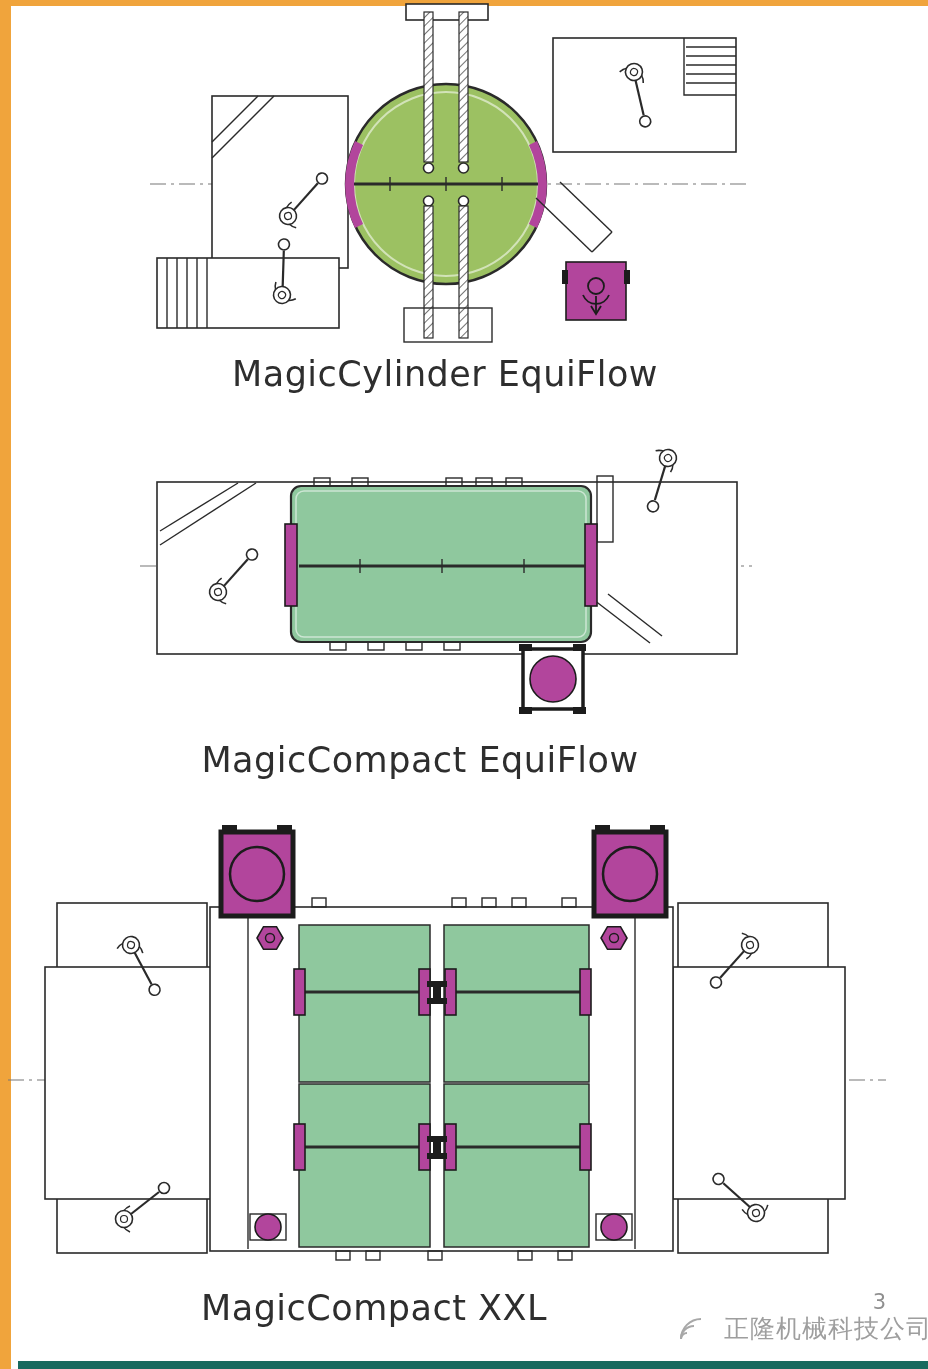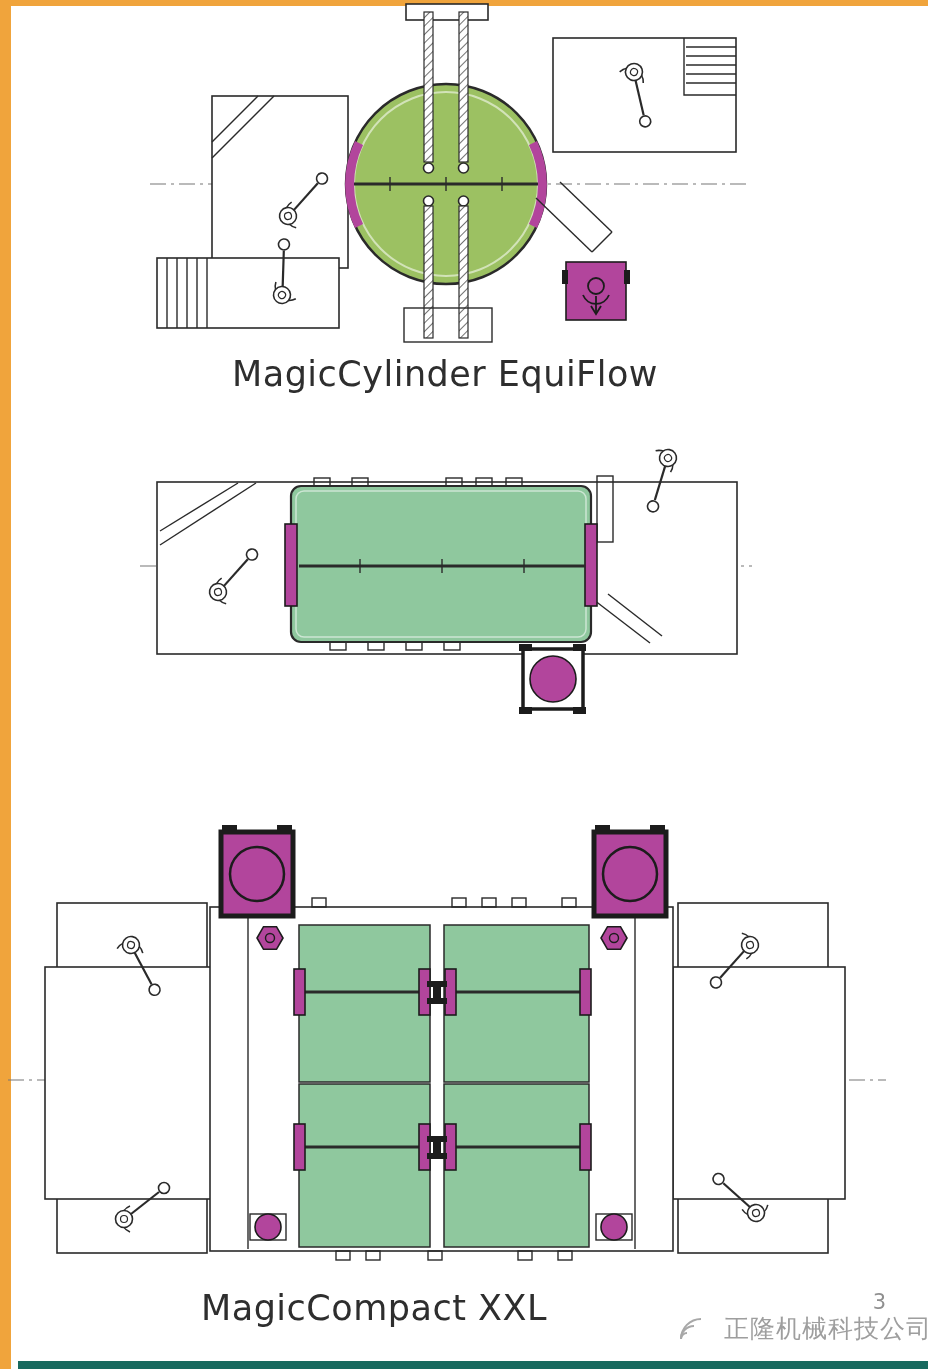--- a/index.html
+++ b/index.html
@@ -164,20 +164,21 @@
     <use href="#worker" transform="translate(218,162) rotate(-100)"></use>
     <g>
       <rect x="523" y="219" width="60" height="60" fill="#fff" stroke="#1c1c1c" stroke-width="3.5"></rect>
       <rect class="dk" x="519" y="214" width="13" height="7"></rect>
       <rect class="dk" x="573" y="214" width="13" height="7"></rect>
       <rect class="dk" x="519" y="277" width="13" height="7"></rect>
       <rect class="dk" x="573" y="277" width="13" height="7"></rect>
       <circle class="mag" cx="553" cy="249" r="23" stroke-width="2"></circle>
     </g>
   </svg>
+  <div class="caption" style="top:740px;width:840px">MagicCompact EquiFlow</div>
 
   <svg class="diag" style="top:795px;height:485px" viewBox="0 0 928 485">
     <line class="cl" x1="8" y1="285" x2="886" y2="285"></line>
     <g>
       <rect class="outline" x="57" y="108" width="150" height="350"></rect>
       <rect class="outline" x="45" y="172" width="167" height="232"></rect>
       <rect class="outline" x="678" y="108" width="150" height="350"></rect>
       <rect class="outline" x="673" y="172" width="172" height="232"></rect>
     </g>
     <rect class="outline" x="210" y="112" width="463" height="344" stroke-width="2.2"></rect>

